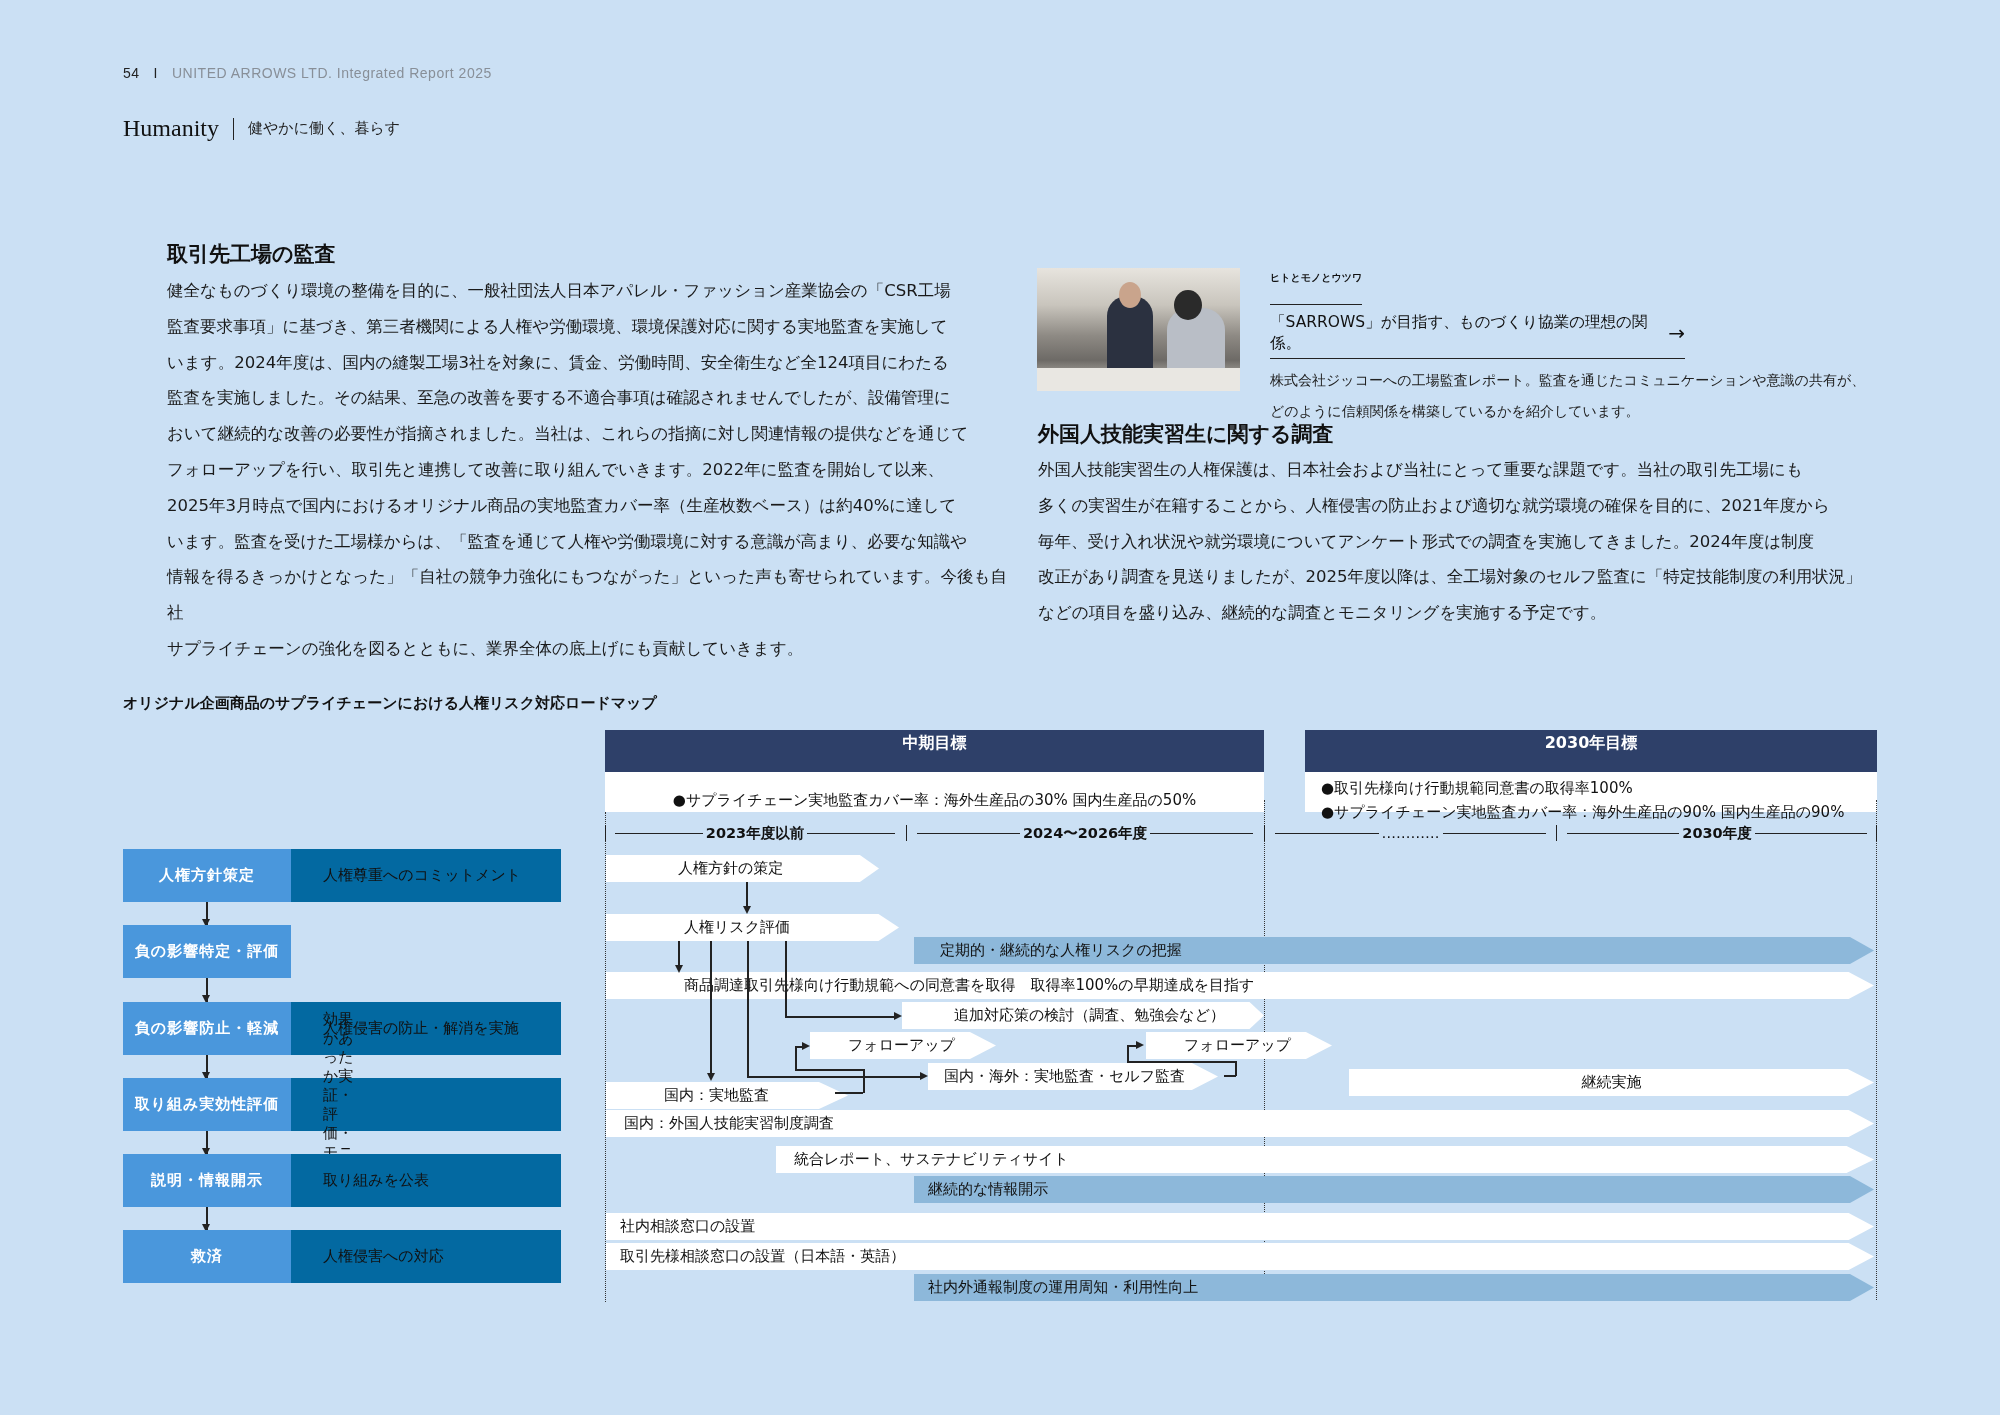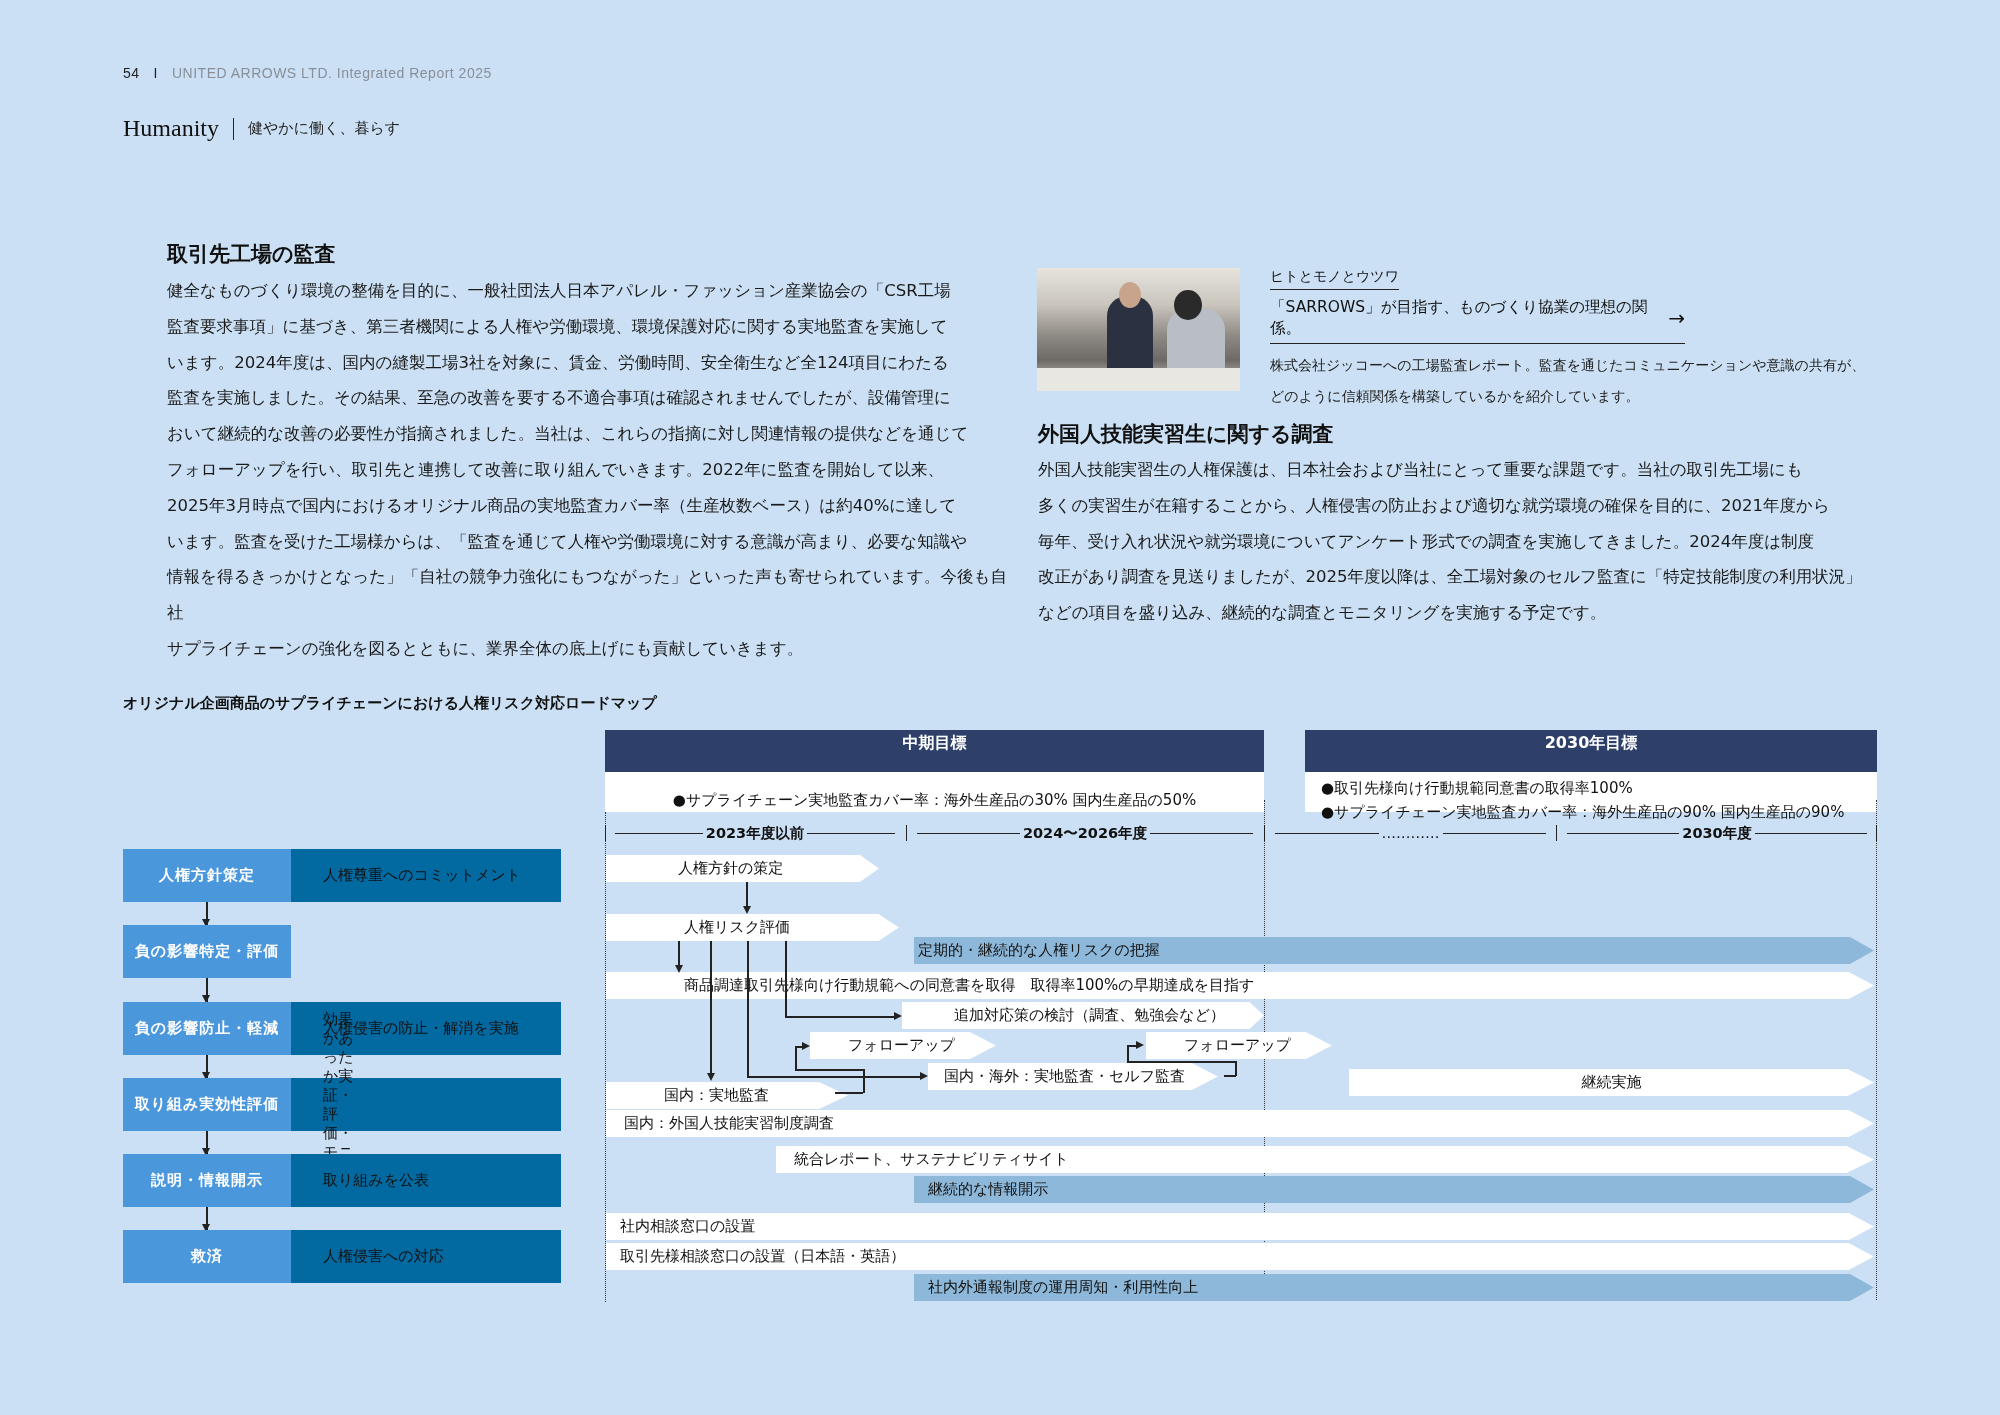--- a/index.html
+++ b/index.html
@@ -21,21 +21,21 @@
 
   .photo { left:1037px; top:268px; width:203px; height:123px; overflow:hidden;
     background:linear-gradient(180deg,#e7e4de 0%,#c9c5bd 30%,#8e8a84 55%,#6d6a66 75%,#dcd8d1 100%); }
   .photo .p1 { position:absolute; left:70px; top:28px; width:46px; height:95px; background:#2b3140; border-radius:20px 20px 0 0; }
   .photo .p1h { position:absolute; left:82px; top:14px; width:22px; height:26px; background:#c9a48c; border-radius:50%; }
   .photo .p2 { position:absolute; left:130px; top:40px; width:58px; height:83px; background:#b9bec6; border-radius:22px 22px 0 0; }
   .photo .p2h { position:absolute; left:137px; top:22px; width:28px; height:30px; background:#2a2a2a; border-radius:50%; }
   .photo .table { position:absolute; left:0; top:100px; width:203px; height:23px; background:#e9e7e2; }
 
   .link-block { left:1270px; top:266px; }
-  .link-block .kicker { font-size:14px; color:#111; display:inline-block; border-bottom:1.5px solid #222; padding-bottom:3px; }
+  .link-block .kicker { font-size:10px; color:#111; display:inline-block; border-bottom:1.5px solid #222; padding-bottom:19px;font-weight:bold; }
   .link-block .title { font-size:15.5px; color:#111; margin-top:7px; border-bottom:1.5px solid #222; padding-bottom:4px; display:inline-flex; align-items:center; gap:14px; width:415px; }
   .link-block .arrow { font-size:20px; }
   .link-block .desc { font-size:14px; line-height:31px; color:#222; margin-top:6px; }
 
   .roadmap-title { left:123px; top:694px; font-size:15px; font-weight:bold; color:#111; }
 
   .goal { background:#fff; }
   .goal .gh { background:#2e4069; color:#fff; font-size:16px; font-weight:bold; text-align:center; height:42px; line-height:25px; }
   .goal .gb { font-size:15px; color:#111; }
 
@@ -192,21 +192,21 @@
   <div class="v">人権侵害への対応</div>
 </div>
 
 <div class="abs bar w" style="left:606px;top:855px;width:273px;clip-path:polygon(0 0,93% 0,100% 50%,93% 100%,0 100%);">
   <span class="t" style="margin-left:72px;">人権方針の策定</span>
   </div>
 <div class="abs bar w" style="left:606px;top:914px;width:293px;clip-path:polygon(0 0,93% 0,100% 50%,93% 100%,0 100%);">
   <span class="t" style="margin-left:78px;">人権リスク評価</span>
   </div>
 <div class="abs bar b" style="left:914px;top:937px;width:960px;clip-path:polygon(0 0,97.5% 0,100% 50%,97.5% 100%,0 100%);">
-  <span class="t" style="margin-left:4px;">定期的・継続的な人権リスクの把握</span>
+  <span class="t" style="margin-left:26px;">定期的・継続的な人権リスクの把握</span>
   </div>
 <div class="abs bar w" style="left:606px;top:972px;width:1268px;clip-path:polygon(0 0,98% 0,100% 50%,98% 100%,0 100%);">
   <span class="t" style="margin-left:78px;">商品調達取引先様向け行動規範への同意書を取得　取得率100%の早期達成を目指す</span>
   </div>
 <div class="abs bar w" style="left:902px;top:1002px;width:362px;clip-path:polygon(0 0,96% 0,100% 50%,96% 100%,0 100%);">
   <span class="t" style="margin-left:52px;">追加対応策の検討（調査、勉強会など）</span>
   </div>
 <div class="abs bar w" style="left:810px;top:1032px;width:186px;clip-path:polygon(0 0,86% 0,100% 50%,86% 100%,0 100%);">
   <span class="t" style="margin-left:38px;">フォローアップ</span>
   </div>

